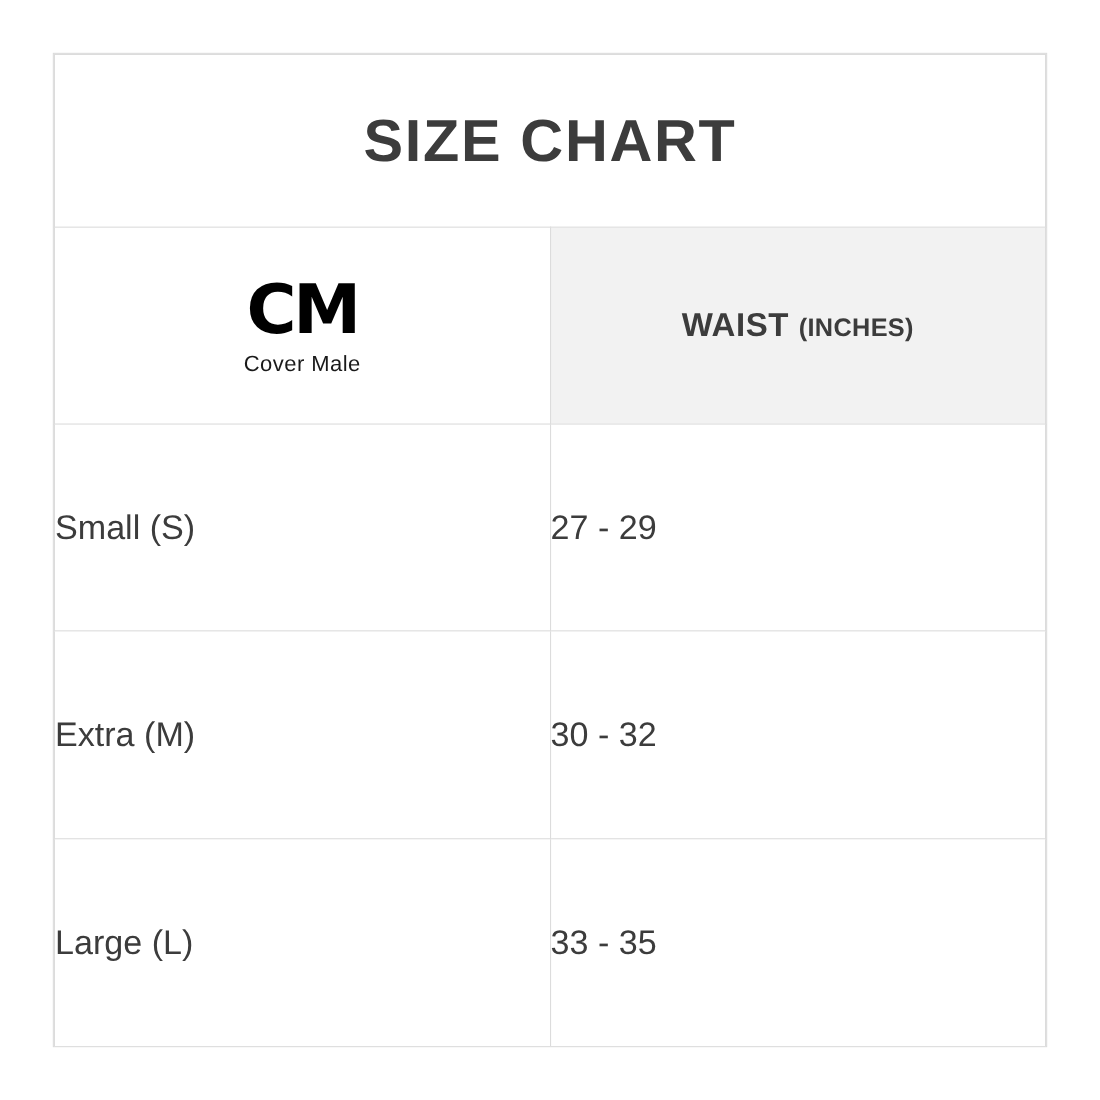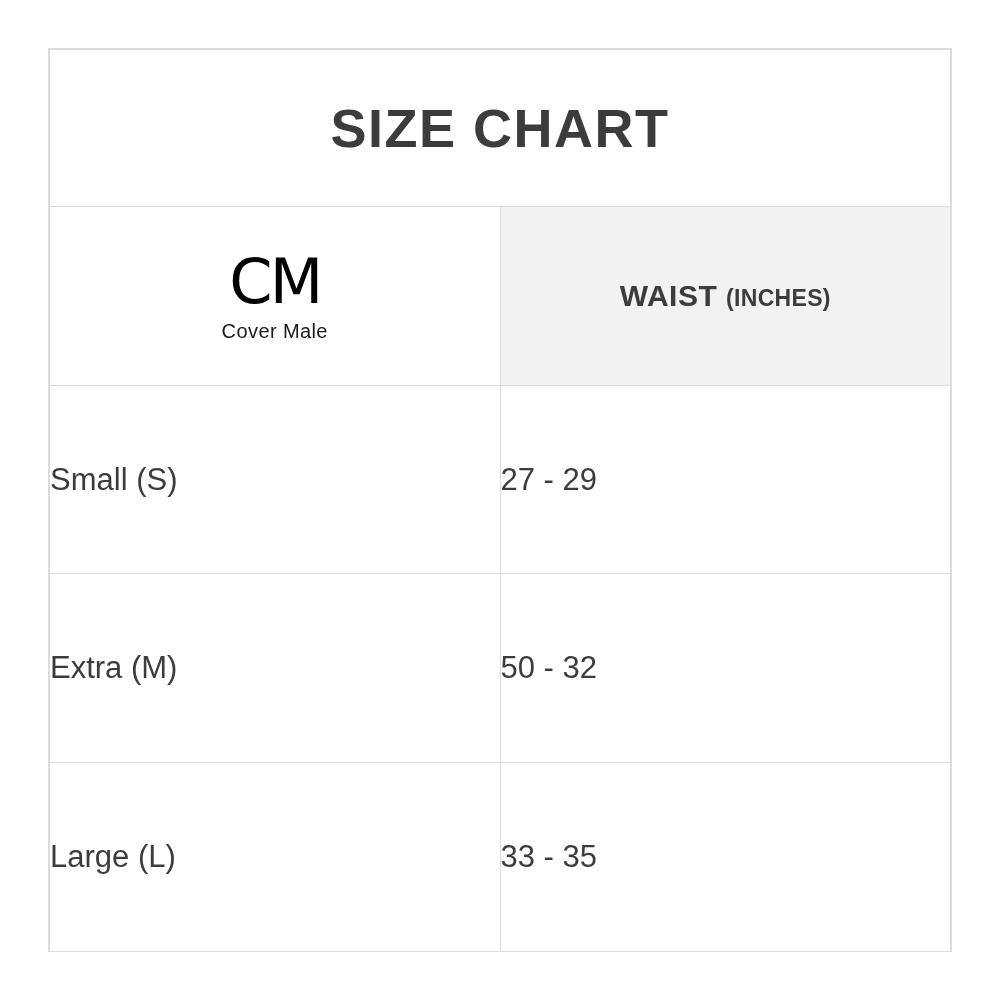--- a/index.html
+++ b/index.html
@@ -72,21 +72,21 @@
     border-left: none;
     background: #ffffff;
   }
   .logo-block {
     display: inline-block;
     text-align: center;
     line-height: 1;
   }
   .logo-mark {
     font-size: 62px;
-    font-weight: normal;
+    font-weight: bold;
     color: #000000;
     letter-spacing: -3px;
     font-family: "DejaVu Sans", sans-serif;
     display: block;
   }
   .logo-sub {
     display: block;
     margin-top: 8px;
     font-size: 20px;
     color: #1a1a1a;
@@ -174,21 +174,21 @@
           </td>
           <td class="value-cell">
             <span class="value-text">27 - 29</span>
           </td>
         </tr>
         <tr class="data-row">
           <td class="size-cell">
             <span class="size-text">Extra (M)</span>
           </td>
           <td class="value-cell">
-            <span class="value-text">50 - 32</span>
+            <span class="value-text">30 - 32</span>
           </td>
         </tr>
         <tr class="data-row">
           <td class="size-cell">
             <span class="size-text">Large (L)</span>
           </td>
           <td class="value-cell">
             <span class="value-text">33 - 35</span>
           </td>
         </tr>

